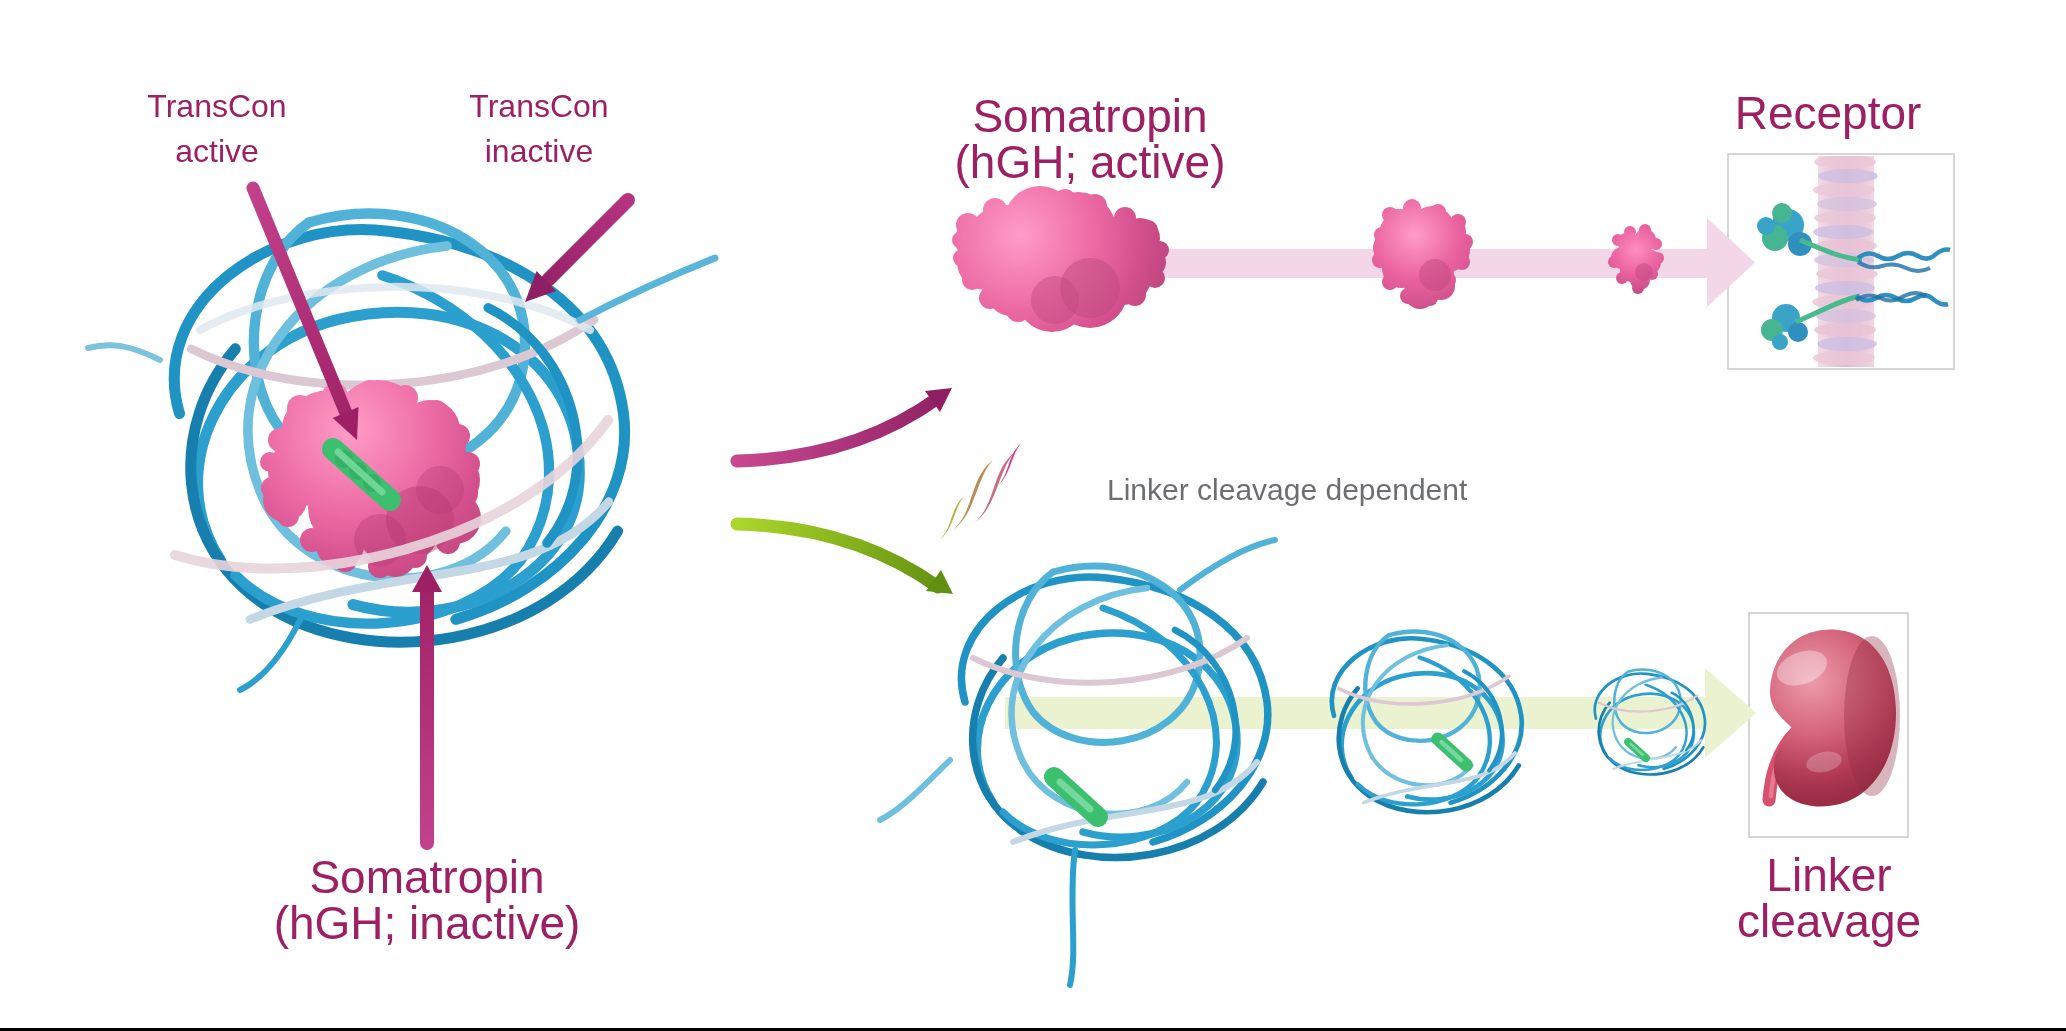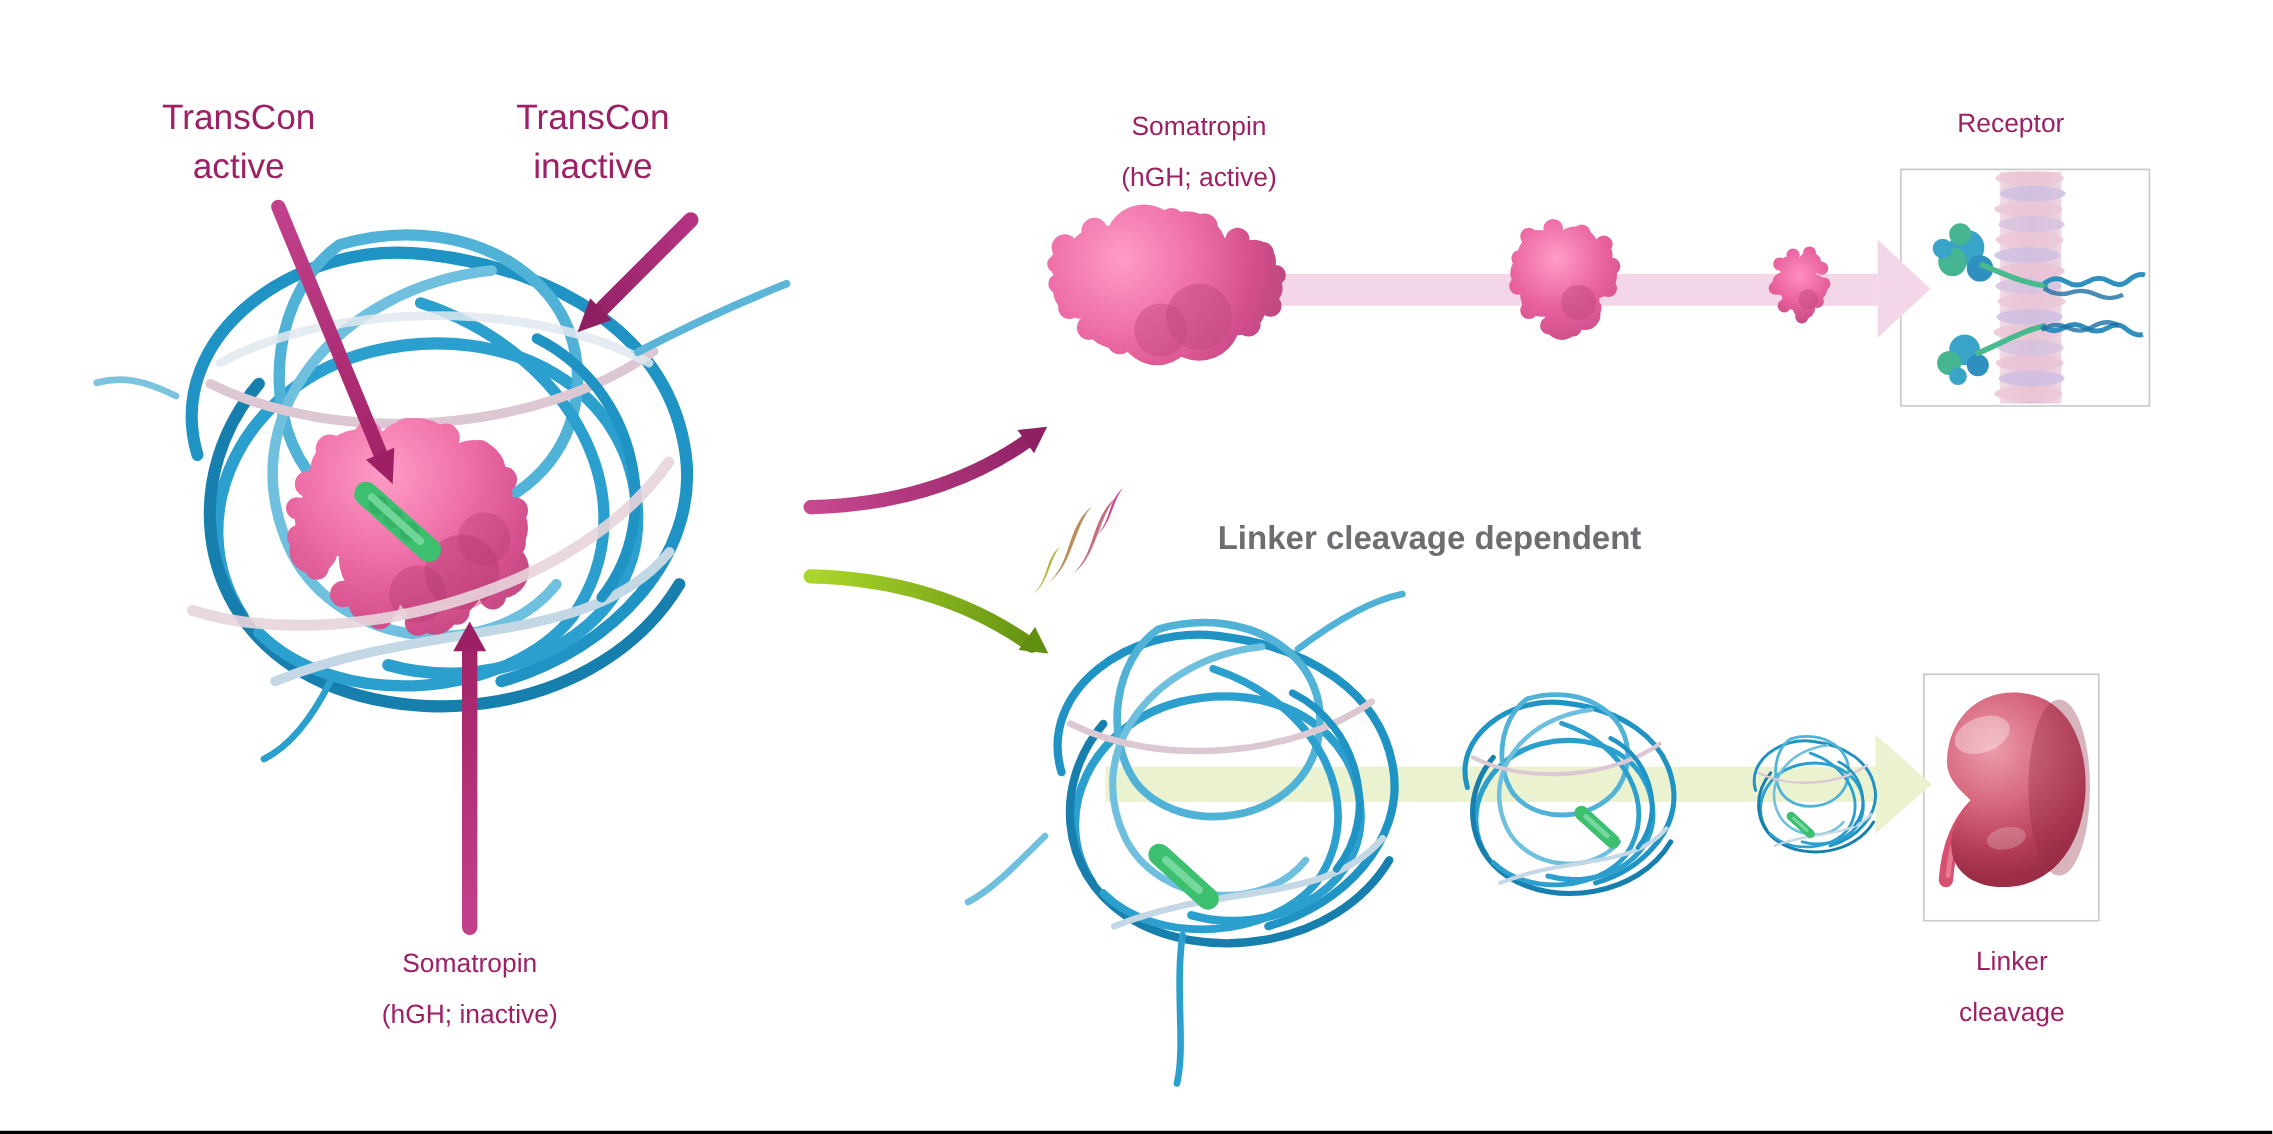--- a/index.html
+++ b/index.html
@@ -7,21 +7,21 @@
     position:relative;width:2066px;height:1031px;background:#ffffff;
     font-family:"Liberation Sans", sans-serif;overflow:hidden;
   }
   .illustration{position:absolute;left:0;top:0;}
   .lbl{
     position:absolute;color:#9e2064;font-weight:normal;text-align:center;
     transform:translateX(-50%);white-space:nowrap;
   }
   .lbl .ln{display:block;}
   .lbl-32{font-size:32px;line-height:45px;}
-  .lbl-34{font-size:24px;line-height:46px;}
+  .lbl-34{font-size:46px;line-height:46px;}
   .note{
     position:absolute;color:#6d6e71;font-weight:normal;font-size:30px;
     line-height:43px;white-space:nowrap;text-align:left;
   }
   .bottom-rule{
     position:absolute;left:0;bottom:0;width:2066px;height:3px;background:#000000;
   }
 </style>
 </head>
 <body>
@@ -375,18 +375,18 @@
   <div class="lbl lbl-34" style="left:427px;top:854px;">
     <span class="ln">Somatropin</span>
     <span class="ln">(hGH; inactive)</span>
   </div>
 
   <div class="lbl lbl-34" style="left:1829px;top:852px;">
     <span class="ln">Linker</span>
     <span class="ln">cleavage</span>
   </div>
 
-  <div class="note" style="left:1107px;top:468px;font-weight:bold;">
+  <div class="note" style="left:1107px;top:468px;">
     <span class="ln" style="display:block;">Linker cleavage dependent</span>
   </div>
 
   <div class="bottom-rule"></div>
 </div>
 
 </body></html>

